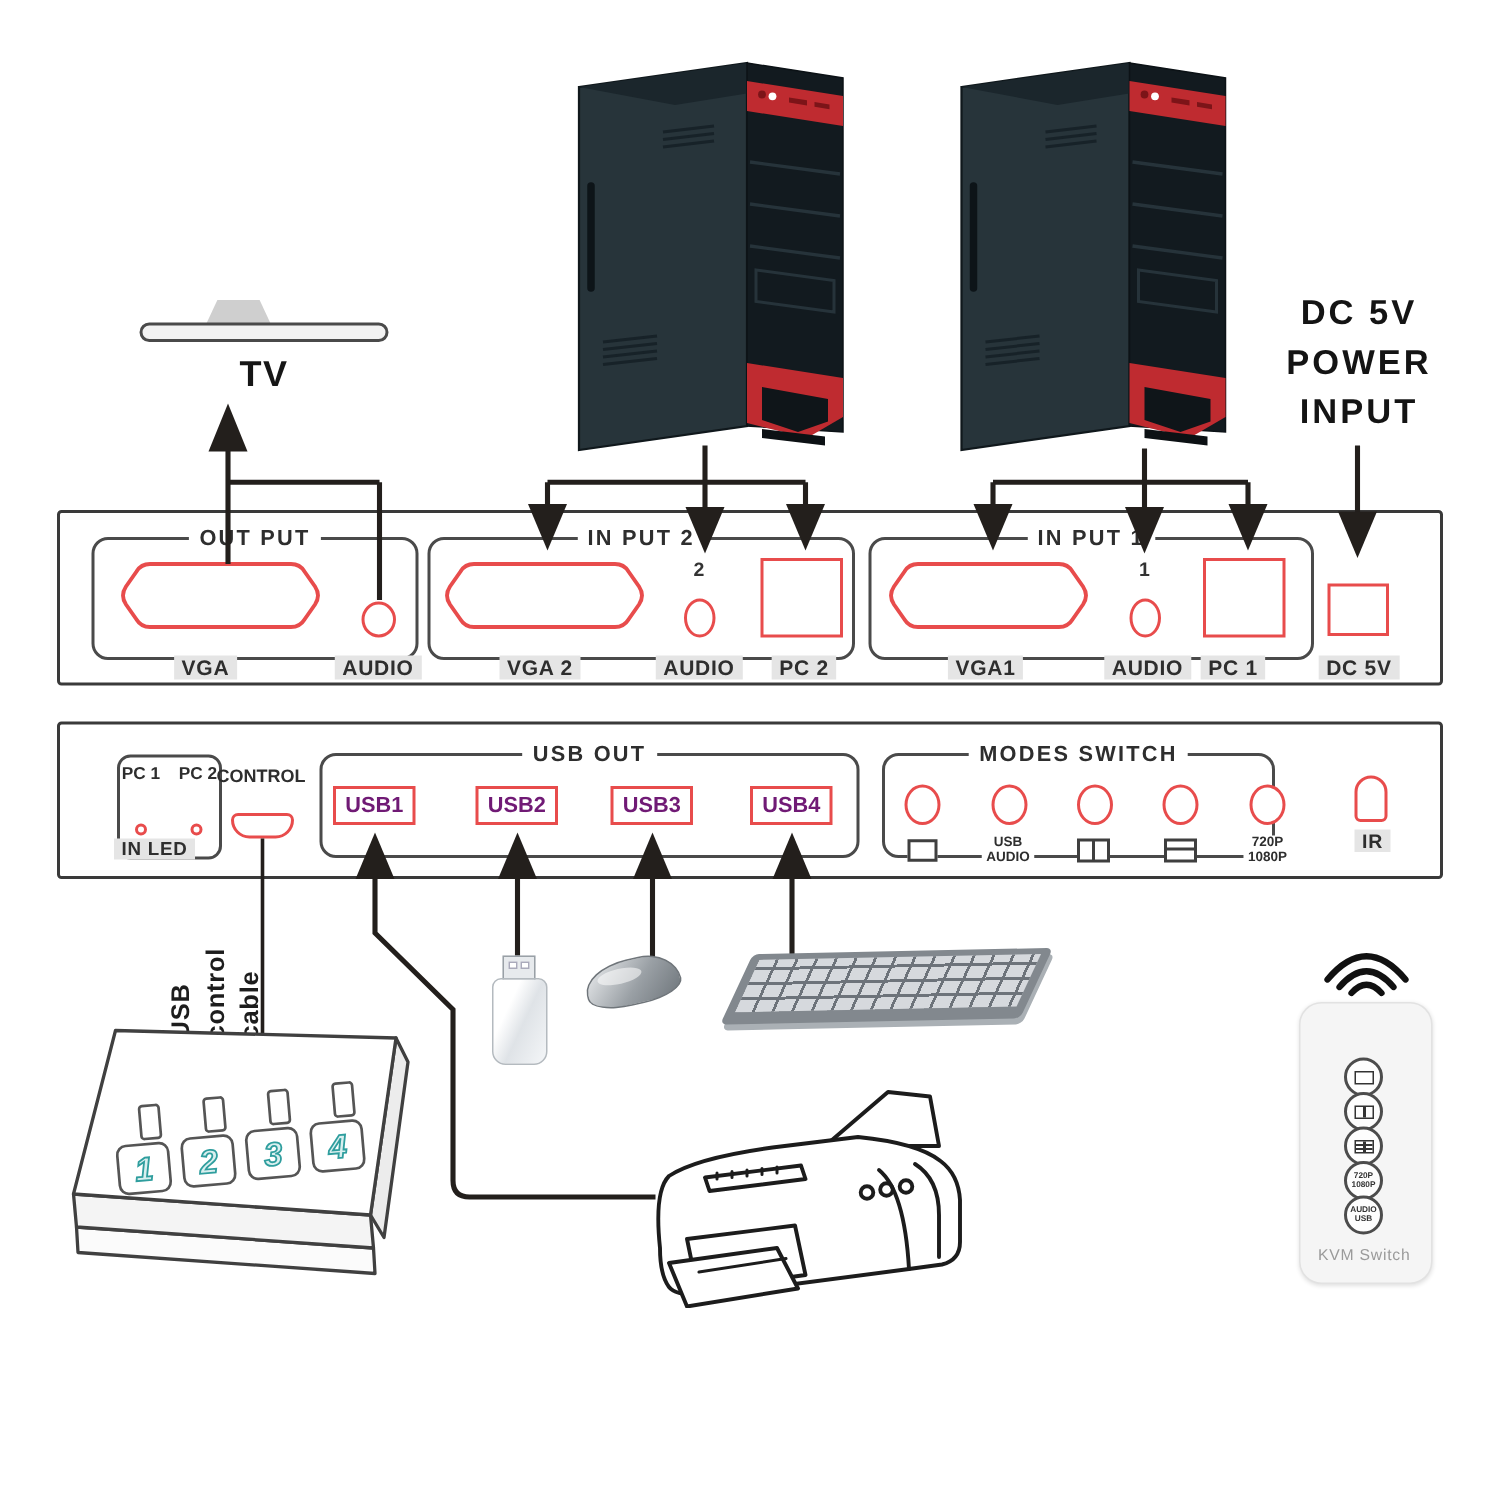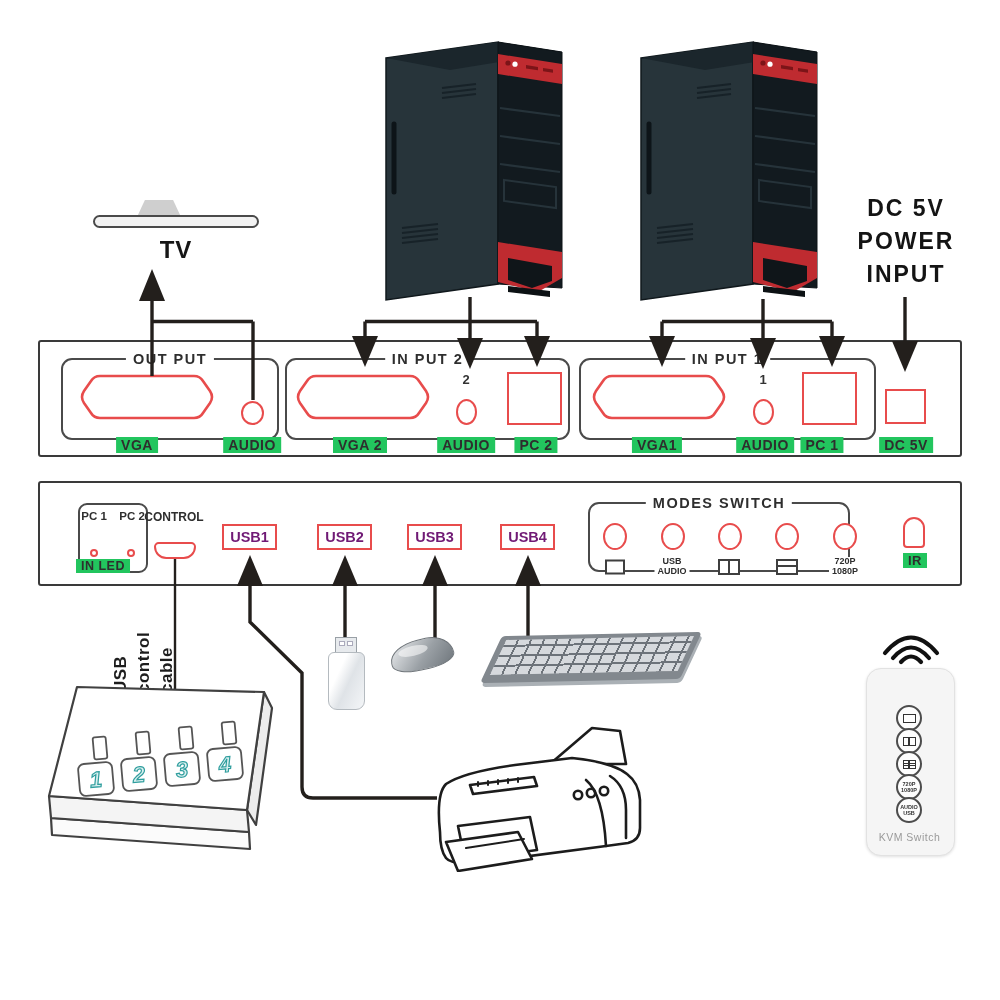--- a/index.html
+++ b/index.html
@@ -40,21 +40,21 @@
   .power-label{left:846px;top:192px;width:120px;text-align:center;font-size:23px;font-weight:600;
                color:#141414;letter-spacing:2px;line-height:33px;}
 
   
   .panel{border:2.5px solid #3a3a3a;border-radius:3px;background:#fff;box-sizing:border-box;}
   #panel1{left:38px;top:340px;width:924px;height:117px;}
   #panel2{left:38px;top:481px;width:924px;height:105px;}
   .group{position:absolute;border:2px solid #4a4a4a;border-radius:11px;box-sizing:border-box;background:transparent;}
   .gtitle{position:absolute;top:-9px;left:50%;transform:translateX(-50%);background:#fff;padding:0 7px;
           font-size:14.5px;font-weight:600;color:#2e2e2e;letter-spacing:1.5px;white-space:nowrap;}
-  .plabel{position:absolute;transform:translateX(-50%);background:#22c55e;padding:0 5px;font-size:14px;
+  .plabel{position:absolute;transform:translateX(-50%);background:#e5e5e5;padding:0 5px;font-size:14px;
           font-weight:600;color:#2e2e2e;white-space:nowrap;letter-spacing:.5px;}
   .num-label{position:absolute;transform:translateX(-50%);font-size:13px;font-weight:bold;color:#333;}
   .audio-port{position:absolute;border:2.5px solid var(--port-red);border-radius:50%;box-sizing:border-box;background:#fff;}
   .sq-port{position:absolute;border:2.5px solid var(--port-red);box-sizing:border-box;background:#fff;}
   .vga{position:absolute;}
   .usb-rect{position:absolute;width:55px;height:26px;border:2.5px solid var(--port-red);box-sizing:border-box;
             display:flex;align-items:center;justify-content:center;font-size:14.5px;font-weight:600;color:#701a75;background:#fff;}
   .mode-btn{position:absolute;width:24px;height:27px;border:2.5px solid var(--port-red);border-radius:50%;box-sizing:border-box;background:#fff;}
   .mic{position:absolute;transform:translate(-50%,-50%);background:#fff;border:2px solid #3f3f3f;box-sizing:content-box;}
   .mic.v::after{content:"";position:absolute;left:50%;top:-1px;bottom:-1px;width:2px;margin-left:-1px;background:#3f3f3f;}
@@ -205,20 +205,23 @@
   <div class="abs group" style="left:78px;top:503px;width:70px;height:70px;border-radius:9px;"></div>
   <span class="small-bold" style="left:94px;top:510px;">PC 1</span>
   <span class="small-bold" style="left:132px;top:510px;">PC 2</span>
   <div class="led-dot abs" style="left:90px;top:549px;"></div>
   <div class="led-dot abs" style="left:127px;top:549px;"></div>
   <span class="plabel" style="left:103px;top:559px;font-size:12.5px;">IN LED</span>
 
   <span class="small-bold" style="left:174px;top:510px;font-size:12px;">CONTROL</span>
   <div class="abs ctl-jack"></div>
 
+  <div class="abs group" style="left:213px;top:502px;width:360px;height:70px;">
+    <span class="gtitle">USB OUT</span>
+  </div>
   <div class="usb-rect abs" style="left:222px;top:524px;">USB1</div>
   <div class="usb-rect abs" style="left:317px;top:524px;">USB2</div>
   <div class="usb-rect abs" style="left:407px;top:524px;text-align:right;">USB3</div>
   <div class="usb-rect abs" style="left:500px;top:524px;">USB4</div>
 
   <div class="abs group" style="left:588px;top:502px;width:262px;height:70px;">
     <span class="gtitle">MODES SWITCH</span>
   </div>
   <div class="mode-btn" style="left:603px;top:523px;"></div>
   <div class="mode-btn" style="left:661px;top:523px;"></div>

